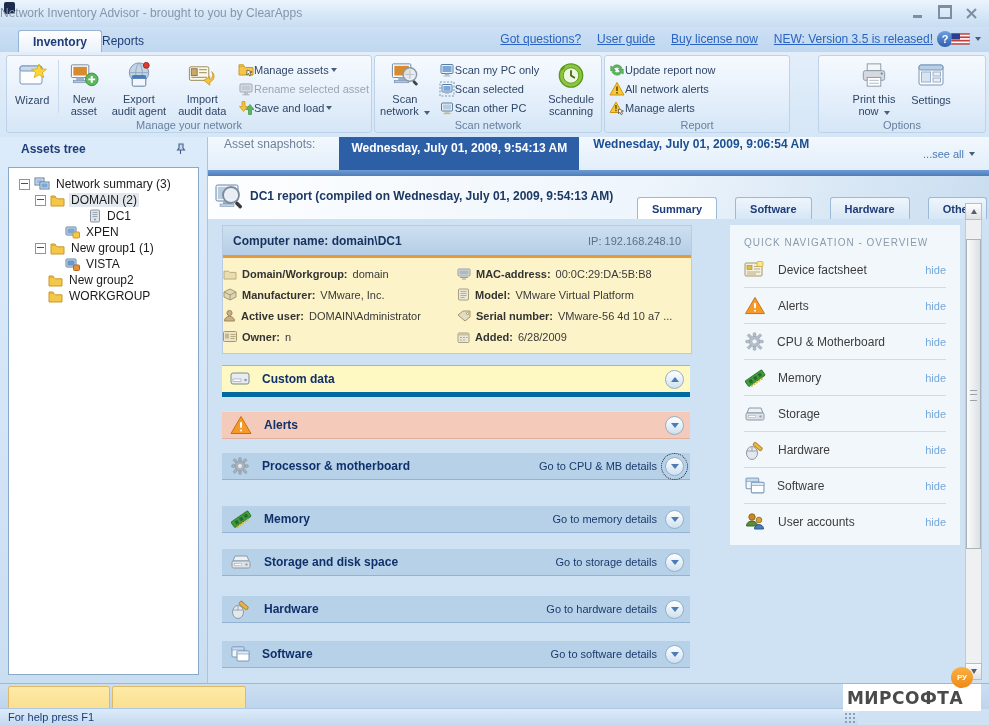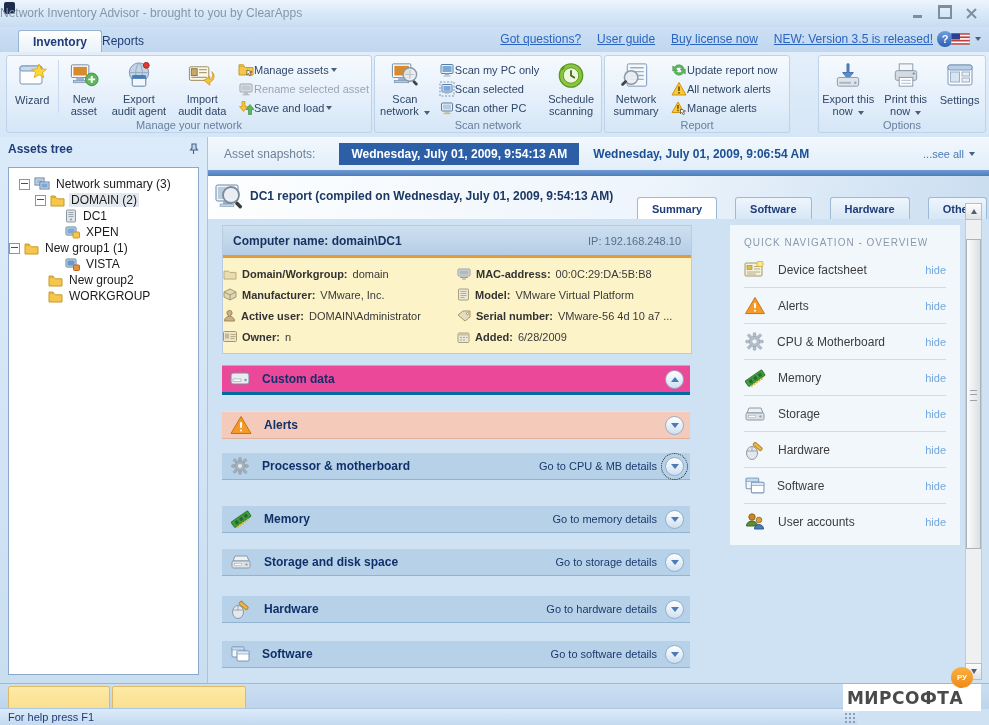--- a/index.html
+++ b/index.html
@@ -34,32 +34,32 @@
   .rg-body{position:absolute;left:0;top:0;right:0;bottom:15px;display:flex;align-items:stretch}
   .bigbtn{display:flex;flex-direction:column;align-items:center;justify-content:flex-start;padding:4px 3px 0;gap:2px;font-size:11px;line-height:12px;text-align:center;color:#2f4668;border-radius:3px}
   .vsep{width:1px;background:#c9daec;margin:4px 1px}
   .scol{display:flex;flex-direction:column;justify-content:flex-start;padding:4px 2px 0 4px}
   .sitem{display:flex;align-items:center;font-size:11px;color:#2f4668;height:20px;white-space:nowrap}
   .sitem.disabled{color:#9aa6b2}
   .dd{width:0;height:0;border-left:3px solid transparent;border-right:3px solid transparent;border-top:4px solid #4a5e78;display:inline-block;margin-left:2px}
 
   
   .left-panel{position:absolute;left:0;top:137px;width:207px;height:546px;background:linear-gradient(#dcebfa,#cadef2);border-right:1px solid #a9c4e2}
-  .lp-header{height:24px;display:flex;align-items:center;padding:0 8px;color:#1e3c78;font-weight:bold;font-size:12px}
+  .lp-header{height:24px;display:flex;align-items:center;padding:0 21px;color:#1e3c78;font-weight:bold;font-size:12px}
   .lp-pin{margin-left:auto}
   .tree-box{position:absolute;left:8px;top:30px;width:189px;height:498px;background:#fff;border:1px solid #8aa8c8;overflow:hidden;padding-top:8px}
   .tnode{display:flex;align-items:center;height:16px;gap:4px;font-size:12px;color:#1a1a1a;white-space:nowrap}
   .tnode .lbl{padding:0 2px}
   .tnode.sel .lbl{background:#e3e8ee}
   .exp{width:9px;height:9px;border:1px solid #8896a4;background:#fff;position:relative;flex:none}
   .exp::after{content:"";position:absolute;left:1px;right:1px;top:3px;height:1px;background:#44506a}
 
   .right-content{position:absolute;left:208px;top:137px;width:781px;height:546px;background:#cfe2f3}
   
-  .snapbar{position:absolute;left:0;top:0;width:781px;height:33px;background:linear-gradient(#f2f8fd,#e2eefa);display:flex;align-items:center}
+  .snapbar{position:absolute;left:0;top:0;width:781px;height:33px;background:linear-gradient(#f2f8fd,#e2eefa);display:flex;}
   .snap-label{color:#6e8099;font-size:12px;margin-left:16px}
   .snap-sel{margin-left:24px;background:#2d5fa7;color:#fff;font-weight:bold;font-size:12px;padding:4px 12px}
   .snap-two{margin-left:14px;color:#1d4f93;font-weight:bold;font-size:12px}
   .see-all{margin-left:auto;margin-right:14px;color:#4a7ab8;font-size:11px;display:flex;align-items:center;gap:3px}
   .blueband{position:absolute;left:0;top:33px;width:781px;height:6px;background:linear-gradient(#6f9bd2,#4d7dbc)}
 
   
   .rep-header{position:absolute;left:0;top:39px;width:781px;height:43px;background:linear-gradient(110deg,#fdfeff 0%,#eef5fc 55%,#c9ddf0 100%)}
   .rep-title{position:absolute;left:42px;top:13px;font-weight:bold;font-size:12px;color:#1c3863}
   .rep-icon{position:absolute;left:6px;top:6px}
@@ -74,21 +74,21 @@
   .fact-name{margin-left:10px;font-weight:bold;font-size:12px;color:#15325e}
   .fact-ip{margin-left:auto;margin-right:10px;color:#5a7088;font-size:11px}
   .fact-body{background:#fcf3c8;display:flex;padding:5px 0 6px}
   .fcol{width:50%;display:flex;flex-direction:column}
   .frow{display:flex;align-items:center;height:21px;gap:5px;padding-left:0;font-size:11px;color:#3a3a3a;white-space:nowrap;overflow:hidden}
   .frow b{color:#333}
 
   
   .secbar{position:absolute;left:14px;width:468px;height:26px;display:flex;align-items:center}
   .sec-blue{background:linear-gradient(#c3d9ec,#afccе4);background:#b7d2e8;border-top:1px solid #cfe2f1;border-bottom:1px solid #93b3d2}
-  .sec-orange{background:#ec4899;border-top:1px solid #eaa750;border-bottom:3px solid #0369a1}
+  .sec-orange{background:#fef9c3;border-top:1px solid #eaa750;border-bottom:5px solid #0369a1}
   .sec-salmon{background:#f4cbbb;border-top:1px solid #fadccf;border-bottom:1px solid #dfb09c}
   .sec-title{font-weight:bold;font-size:12px;color:#10306a;margin-left:12px}
   .sec-link{margin-left:auto;font-size:11px;color:#1a3a6e;margin-right:8px}
   .sec-icon{margin-left:8px;flex:none}
   .circ{width:17px;height:17px;border-radius:50%;background:linear-gradient(#ffffff,#cfe0ef);border:1px solid #8fb0cf;display:flex;align-items:center;justify-content:center;flex:none;margin-right:6px}
   .circ .up{width:0;height:0;border-left:4px solid transparent;border-right:4px solid transparent;border-bottom:5px solid #4a7ab8}
   .circ .down{width:0;height:0;border-left:4px solid transparent;border-right:4px solid transparent;border-top:5px solid #4a7ab8}
   .circ.focused{outline:1px dotted #222;outline-offset:3px}
 
   
@@ -306,29 +306,20 @@
             <path d="M9 7l-3 3" stroke="#5a9a1e" stroke-width="2.5"></path>
           </svg>
           <span>Schedule scanning</span>
         </div>
       </div>
       <div class="rg-label">Scan network</div>
     </div>
 
     <div class="rg" style="left:604px;width:184px">
       <div class="rg-body">
-        <div class="bigbtn" style="width:56px">
-          <svg width="32" height="32" viewBox="0 0 32 32">
-            <rect x="7" y="4" width="20" height="23" rx="1.5" fill="#f4f8fb" stroke="#7a96b8"></rect>
-            <path d="M10 8h14M10 12h14M10 16h14M10 20h14" stroke="#9ab0c4" stroke-width="1.4"></path>
-            <circle cx="11" cy="18" r="7" fill="#e8edf2" fill-opacity="0.9" stroke="#8a9aa8" stroke-width="1.6"></circle>
-            <rect x="3" y="24" width="7" height="3" rx="1.2" transform="rotate(-45 3 28)" fill="#444"></rect>
-          </svg>
-          <span>Network summary</span>
-        </div>
         <div class="scol">
           <div class="sitem">
             <svg width="16" height="16" viewBox="0 0 16 16">
               <path d="M13 6A5.5 5.5 0 003.5 5l-1.8-1v5h5L4.9 6.7A3.8 3.8 0 0111.2 7z" fill="#5cb85c" stroke="#3f8f3f" stroke-width="0.5"></path>
               <path d="M3 10a5.5 5.5 0 009.5 1l1.8 1V7h-5l1.8 2.3A3.8 3.8 0 014.8 9z" fill="#5cb85c" stroke="#3f8f3f" stroke-width="0.5"></path>
             </svg>
             <span>Update report now</span>
           </div>
           <div class="sitem">
             <svg width="16" height="16" viewBox="0 0 16 16">
@@ -347,29 +338,20 @@
             </svg>
             <span>Manage alerts</span>
           </div>
         </div>
       </div>
       <div class="rg-label">Report</div>
     </div>
 
     <div class="rg" style="left:818px;width:166px">
       <div class="rg-body" style="justify-content:center;gap:2px">
-        <div class="bigbtn" style="width:56px">
-          <svg width="32" height="32" viewBox="0 0 32 32">
-            <path d="M16 4v9h-4.5L17 19.5 22.5 13H18V4z" fill="#5a8ed0" stroke="#3a6aa8" transform="translate(-1,0)"></path>
-            <rect x="5" y="18" width="22" height="9" rx="2" fill="#dde4ea" stroke="#8a9aa8"></rect>
-            <rect x="7" y="22.5" width="12" height="2" fill="#aab6c2"></rect>
-            <circle cx="23.5" cy="23.5" r="1.4" fill="#9aa8b4"></circle>
-          </svg>
-          <span><span>Export this now</span> <span class="dd"></span></span>
-        </div>
         <div class="bigbtn" style="width:50px">
           <svg width="32" height="32" viewBox="0 0 32 32">
             <rect x="9" y="4" width="14" height="7" fill="#f4f6f8" stroke="#8a9aa8"></rect>
             <rect x="5" y="11" width="22" height="10" rx="2" fill="#d4dae0" stroke="#8a9aa8"></rect>
             <rect x="9" y="18" width="14" height="9" fill="#fff" stroke="#8a9aa8"></rect>
             <path d="M11 21h10M11 24h10" stroke="#b0bac4"></path>
             <circle cx="24" cy="14" r="1.2" fill="#7a8a98"></circle>
           </svg>
           <span><span>Print this now</span> <span class="dd"></span></span>
         </div>
@@ -409,37 +391,37 @@
         <span class="lbl">Network summary (3)</span>
       </div>
       <div class="tnode sel" style="padding-left:26px">
         <span class="exp"></span>
         <svg width="15" height="13" viewBox="0 0 15 13">
             <path d="M1 3.5h5l1.3 1.3H14V12H1z" fill="#f6c64a" stroke="#c89a28"></path>
             <path d="M1 3.5V2h4l1 1.5" fill="#f6c64a" stroke="#c89a28"></path>
           </svg>
         <span class="lbl">DOMAIN (2)</span>
       </div>
-      <div class="tnode" style="padding-left:56px">
+      <div class="tnode" style="padding-left:80px">
         <svg width="12" height="14" viewBox="0 0 12 14">
             <rect x="1.5" y="1" width="9" height="12" rx="1" fill="#dfe4e9" stroke="#8a96a2"></rect>
             <path d="M3.5 3.5h5M3.5 5.5h5M3.5 7.5h5" stroke="#9aa6b2"></path>
             <circle cx="6" cy="10.5" r="1" fill="#8a96a2"></circle>
           </svg>
         <span class="lbl">DC1</span>
       </div>
       <div class="tnode" style="padding-left:56px">
         <svg width="15" height="13" viewBox="0 0 15 13">
             <rect x="1" y="1" width="10" height="8" rx="1" fill="#eaf0f6" stroke="#5b7ca3"></rect>
             <rect x="2.3" y="2.3" width="7.4" height="5.4" fill="#7aa8d8"></rect>
             <rect x="8" y="6" width="6.5" height="6" rx="1" fill="#f6c64a" stroke="#c89a28"></rect>
           </svg>
         <span class="lbl">XPEN</span>
       </div>
-      <div class="tnode" style="">
+      <div class="tnode" style="padding-left:26px">
         <span class="exp"></span>
         <svg width="15" height="13" viewBox="0 0 15 13">
             <path d="M1 3.5h5l1.3 1.3H14V12H1z" fill="#f6c64a" stroke="#c89a28"></path>
             <path d="M1 3.5V2h4l1 1.5" fill="#f6c64a" stroke="#c89a28"></path>
           </svg>
         <span class="lbl">New group1 (1)</span>
       </div>
       <div class="tnode" style="padding-left:56px">
         <svg width="15" height="13" viewBox="0 0 15 13">
             <rect x="1" y="1" width="10" height="8" rx="1" fill="#eaf0f6" stroke="#5b7ca3"></rect>

